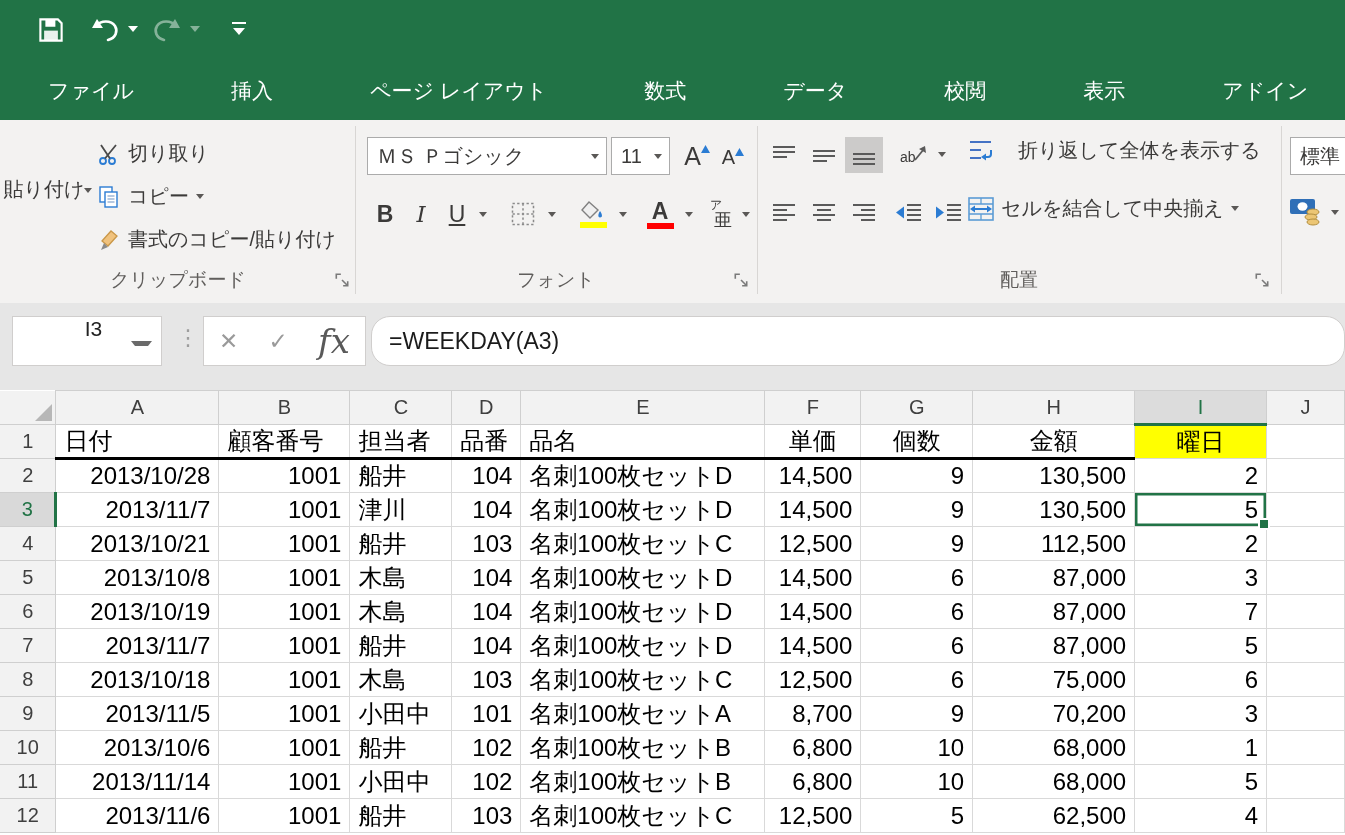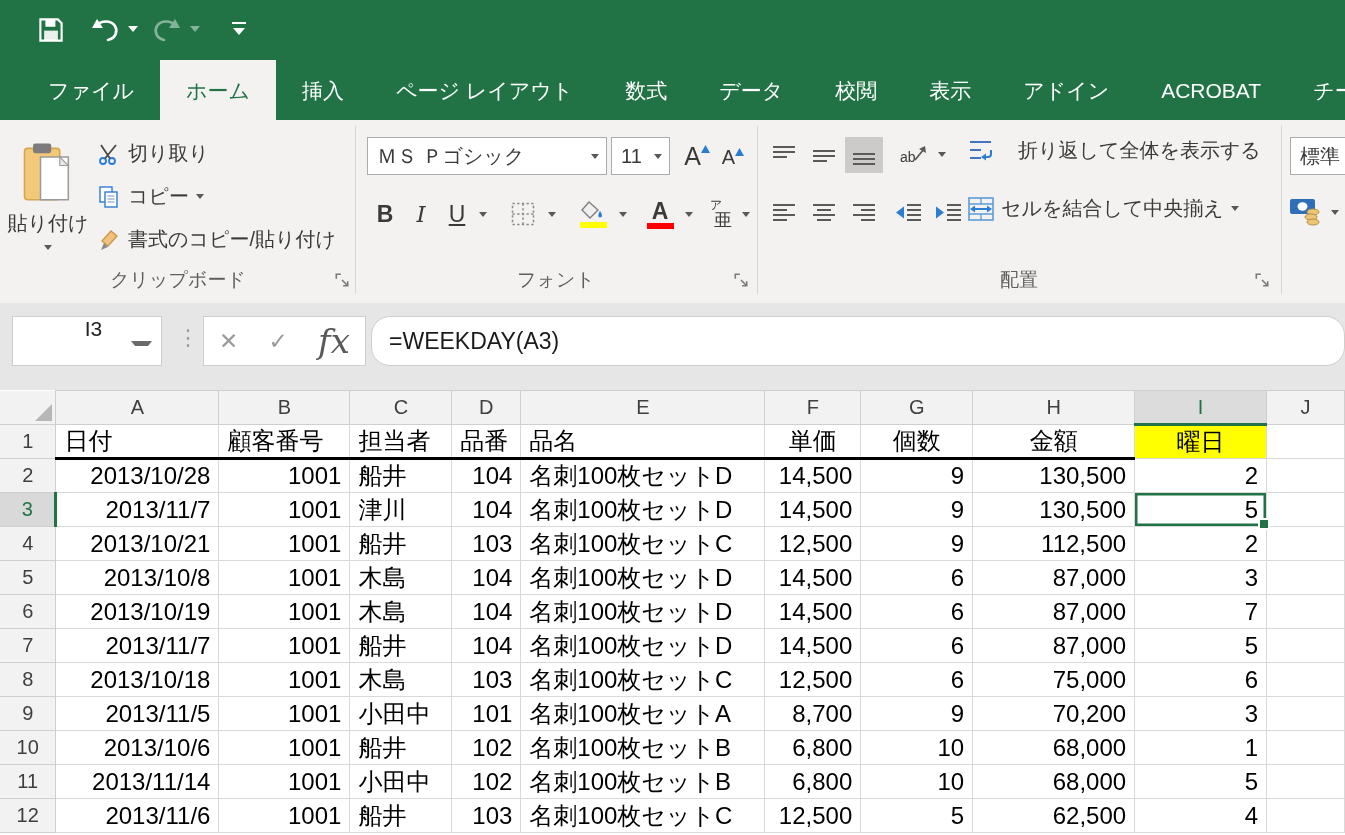--- a/index.html
+++ b/index.html
@@ -10,39 +10,39 @@
   }
   
   #titlebar{position:absolute;left:0;top:0;width:1345px;height:60px;background:#217346;}
   .qat-btn{position:absolute;top:12px;display:flex;align-items:center;justify-content:center;width:38px;height:36px;}
   .qat-caret{position:absolute;top:26px;width:0;height:0;border-left:5px solid transparent;border-right:5px solid transparent;border-top:6px solid #ffffff;}
   .qat-caret.dim{border-top-color:rgba(255,255,255,.45);}
   .qat-more{position:absolute;left:232px;top:22px;width:14px;}
   .qat-more .bar{height:2px;background:#fff;margin-bottom:4px;}
   .qat-more .tri{width:0;height:0;margin:0 auto;border-left:6px solid transparent;border-right:6px solid transparent;border-top:7px solid #fff;}
   
-  #tabrow{position:absolute;left:0;top:60px;width:1345px;height:60px;background:#217346;display:flex;padding-left:22px;box-sizing:border-box;white-space:nowrap;}
+  #tabrow{position:absolute;left:0;top:60px;width:1345px;height:60px;background:#217346;display:flex;padding-left:22px;box-sizing:border-box;white-space:nowrap;gap:45px;}
   .tab{height:60px;line-height:62px;padding:0 26px;font-size:21px;color:#ffffff;flex:0 0 auto;}
   .tab.active{background:#f3f2f1;color:#217346;}
   
   #ribbon{position:absolute;left:0;top:120px;width:1345px;height:183px;background:#f3f2f1;border-bottom:2px solid #d2d0ce;box-sizing:content-box;overflow:hidden;}
   .vsep{position:absolute;top:6px;height:168px;width:1px;background:#d8d6d4;}
   .group-label{position:absolute;top:146px;height:28px;font-size:19px;color:#605e5c;text-align:center;line-height:28px;}
   .launcher{position:absolute;top:152px;width:16px;height:16px;}
   .rbn-text{font-size:20px;color:#3b3a39;white-space:nowrap;}
   .rbn-item{position:absolute;display:flex;align-items:center;gap:7px;}
   .caret{width:0;height:0;border-left:4.5px solid transparent;border-right:4.5px solid transparent;border-top:5.5px solid #5a5856;display:inline-block;}
   .combo{position:absolute;background:#fff;border:1px solid #ababab;display:flex;align-items:center;box-sizing:border-box;}
   .combo .rbn-text{padding-left:9px;}
   .combo .caret{margin-left:auto;margin-right:7px;}
   .icon-btn{position:absolute;display:flex;align-items:center;justify-content:center;}
   .icon-btn.pressed{background:#cccbca;}
   .color-split{display:flex;flex-direction:column;align-items:center;justify-content:center;}
   .color-bar{width:27px;height:6px;margin-top:1px;}
-  #paste-btn{position:absolute;left:8px;top:22px;width:80px;height:132px;display:flex;flex-direction:column;align-items:center;}
+  #paste-btn{position:absolute;left:8px;top:0;width:80px;height:132px;display:flex;flex-direction:row;align-items:center;justify-content:center;}
   #paste-btn .rbn-text{margin-top:6px;}
   #paste-btn .caret{margin-top:8px;}
   .biu{font-size:23px;color:#3b3a39;}
   
   #fbar{position:absolute;left:0;top:303px;width:1345px;height:87px;background:#e6e6e6;}
   .fbox{position:absolute;top:13px;height:50px;background:#fff;border:1px solid #d0cecd;box-sizing:border-box;display:flex;align-items:center;}
   #namebox{left:12px;width:150px;flex-direction:column;}
   #namebox span{font-size:21px;color:#222;padding-left:13px;}
   #namebox .caret{margin-left:auto;margin-right:9px;border-top-color:#6a6a6a;}
   #fdots{position:absolute;left:177px;top:22px;font-size:22px;color:#9d9d9d;letter-spacing:0;}
@@ -99,21 +99,20 @@
   </div>
   <span class="qat-caret dim" style="left:190px;"></span>
   <div class="qat-more">
     <div class="bar"></div>
     <div class="tri"></div>
   </div>
 </div>
 
 <div id="tabrow">
   <div class="tab">ファイル</div>
-  <div class="tab active">ホーム</div>
   <div class="tab">挿入</div>
   <div class="tab">ページ レイアウト</div>
   <div class="tab">数式</div>
   <div class="tab">データ</div>
   <div class="tab">校閲</div>
   <div class="tab">表示</div>
   <div class="tab">アドイン</div>
   <div class="tab">ACROBAT</div>
   <div class="tab">チーム</div>
 </div>

